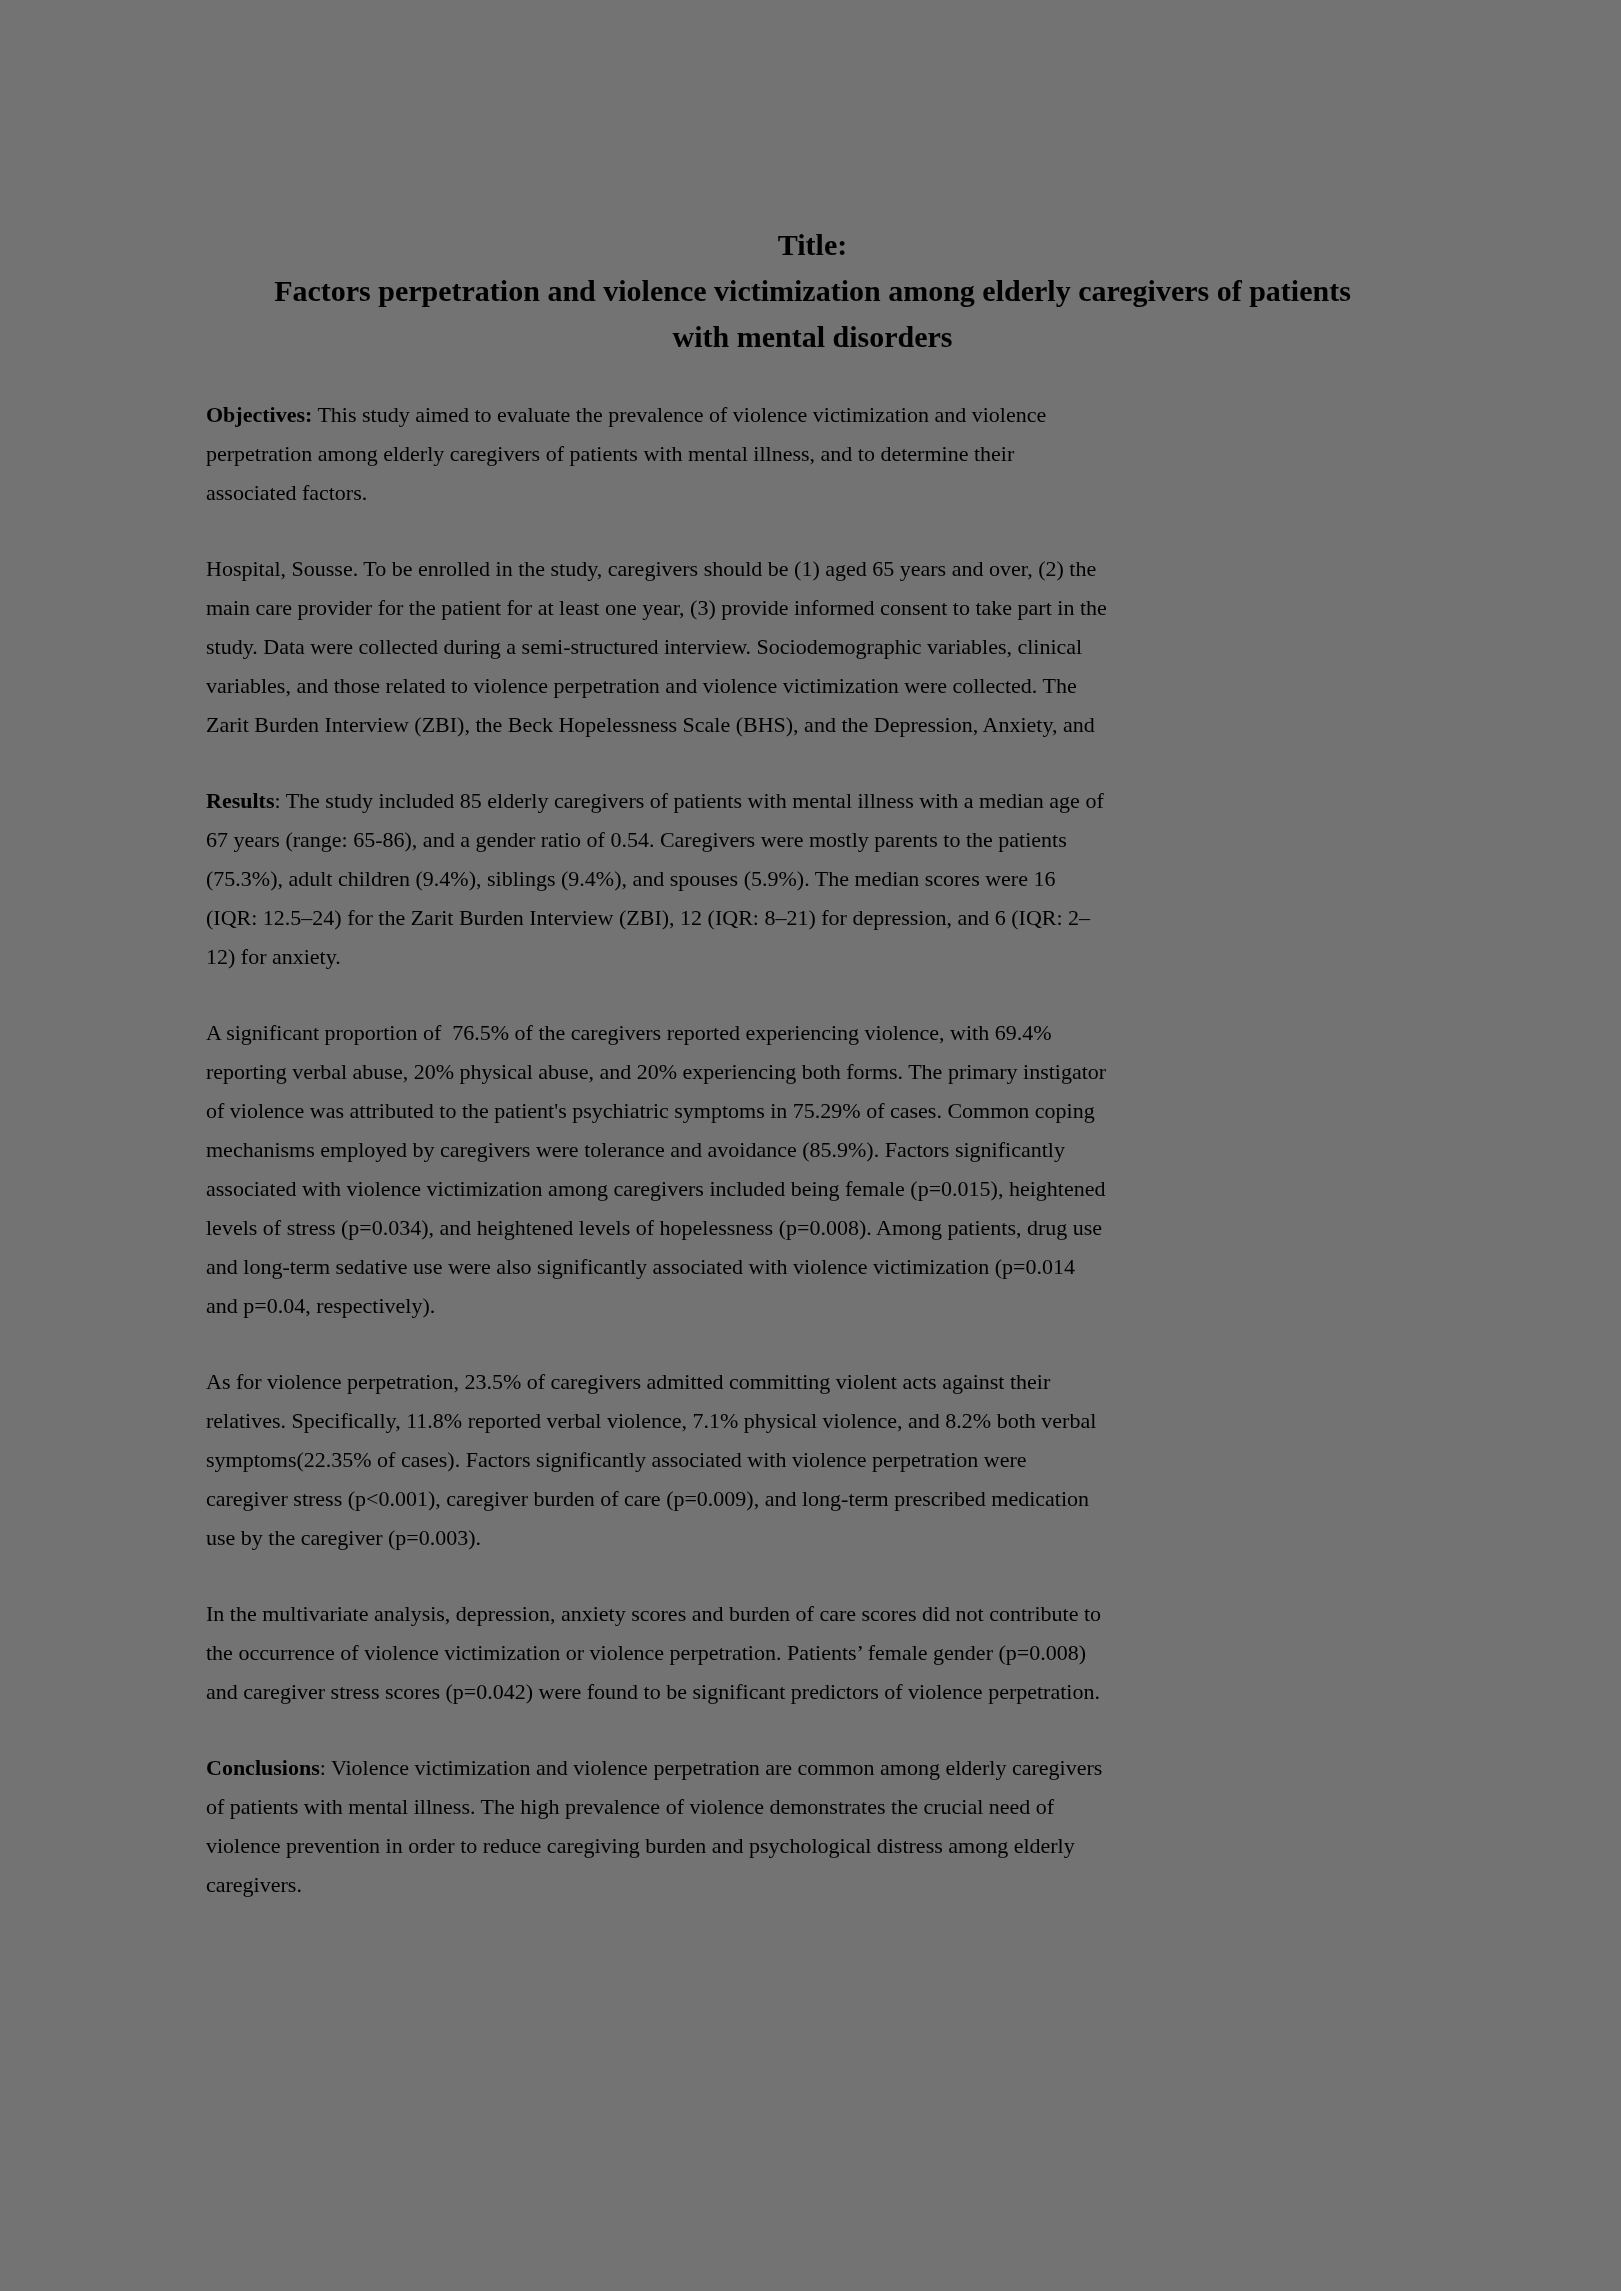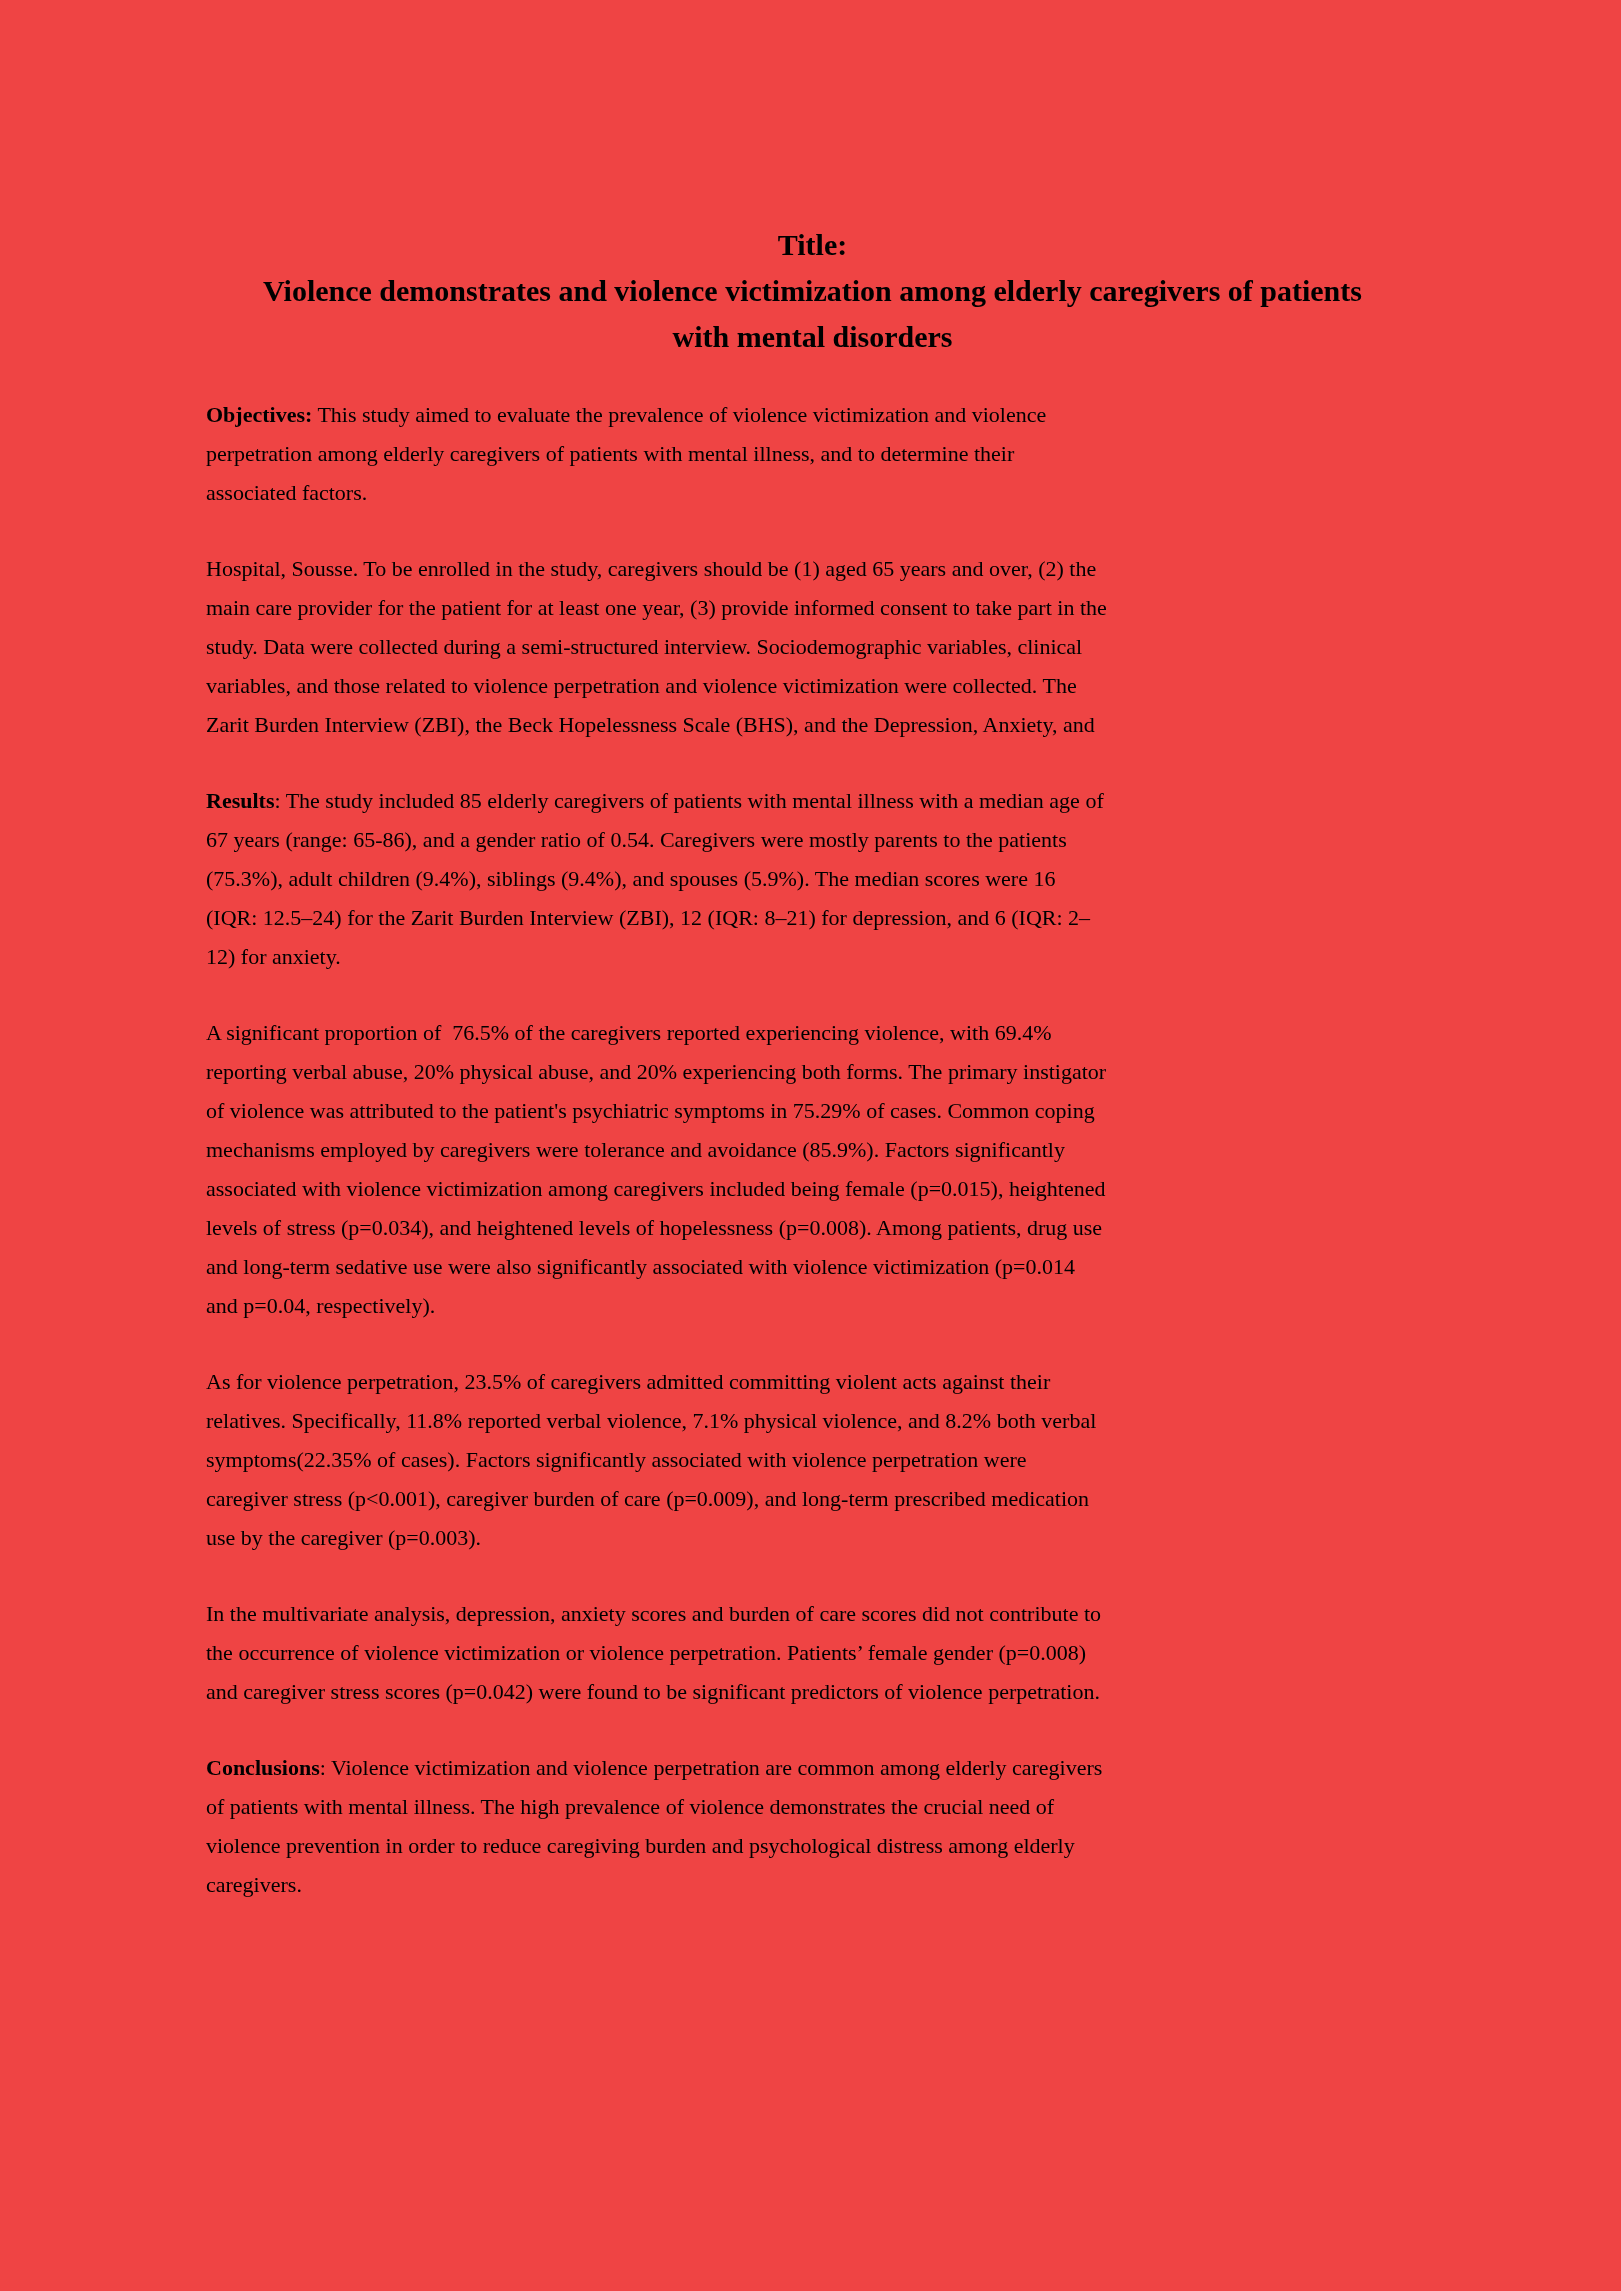--- a/index.html
+++ b/index.html
@@ -5,21 +5,21 @@
   html, body {
     margin: 0;
     padding: 0;
     background: #888888;
   }
   .page {
     position: relative;
     width: 1621px;
     height: 2292px;
     margin: 0 auto;
-    background: #ef4444;
+    background: #737373;
     color: #000000;
     font-family: "Liberation Serif", "DejaVu Serif", serif;
     overflow: hidden;
   }
   .content {
     position: absolute;
     left: 196px;
     top: 222px;
     width: 1233px;
   }
@@ -46,21 +46,21 @@
     font-weight: bold;
   }
 </style>
 </head>
 <body>
 
 <div class="page">
   <div class="content">
     <div class="title-block" id="title-block">
         <div class="title-line">Title:</div>
-        <div class="title-line">Violence demonstrates and violence victimization among elderly caregivers of patients</div>
+        <div class="title-line">Factors perpetration and violence victimization among elderly caregivers of patients</div>
         <div class="title-line">with mental disorders</div>
       </div>
     <div class="paragraphs" id="paragraphs">
         <div class="para">
           <div class="line"><span class="section-label">Objectives:</span> This study aimed to evaluate the prevalence of violence victimization and violence</div>
           <div class="line">perpetration among elderly caregivers of patients with mental illness, and to determine their</div>
           <div class="line">associated factors.</div>
         </div>
         <div class="para">
           <div class="line">Hospital, Sousse. To be enrolled in the study, caregivers should be (1) aged 65 years and over, (2) the</div>

